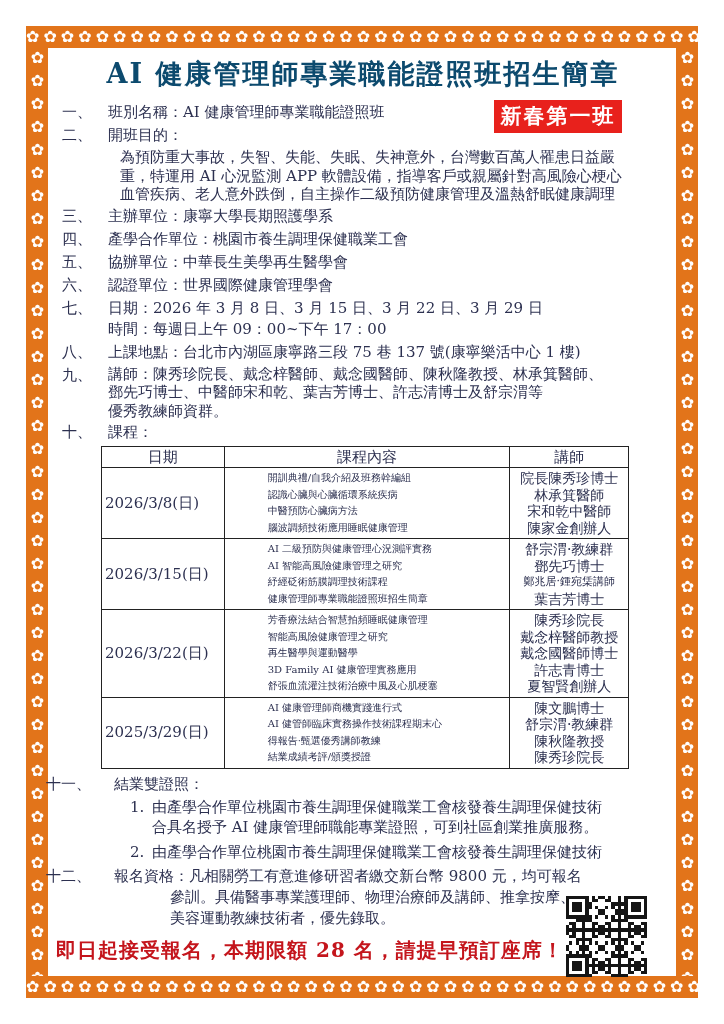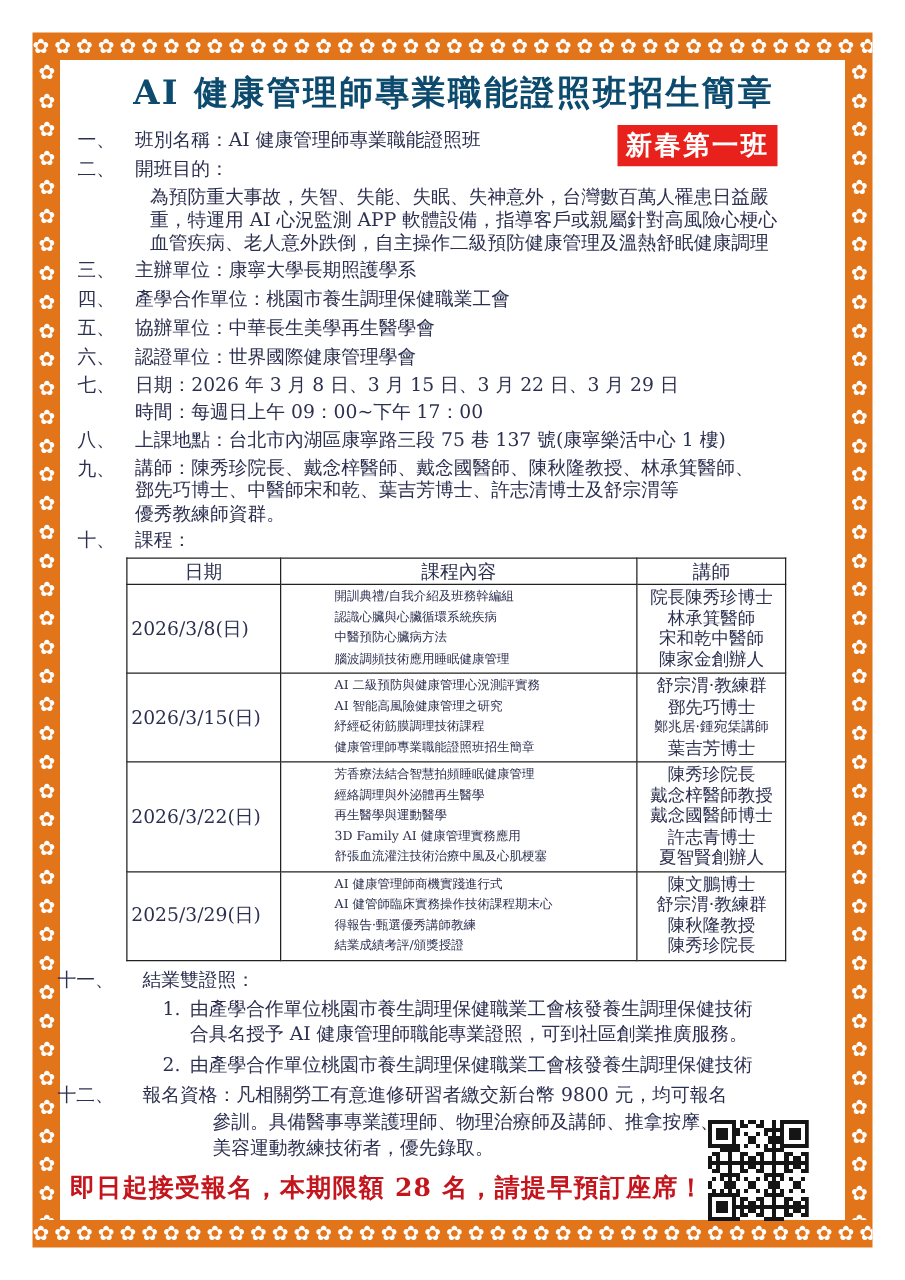--- a/index.html
+++ b/index.html
@@ -169,21 +169,21 @@
           <div>舒宗渭·教練群</div>
           <div>鄧先巧博士</div>
           <div class="small">鄭兆居·鍾宛栠講師</div>
           <div>葉吉芳博士</div>
         </td>
       </tr>
       <tr>
         <td class="date">2026/3/22(日)</td>
         <td class="cont">
           <div>芳香療法結合智慧拍頻睡眠健康管理</div>
-          <div>經絡調理與外泌體再生醫學</div>
+          <div>智能高風險健康管理之研究</div>
           <div>再生醫學與運動醫學</div>
           <div>3D Family AI 健康管理實務應用</div>
           <div>舒張血流灌注技術治療中風及心肌梗塞</div>
         </td>
         <td class="teach">
           <div>陳秀珍院長</div>
           <div>戴念梓醫師教授</div>
           <div>戴念國醫師博士</div>
           <div>許志青博士</div>
           <div>夏智賢創辦人</div>

